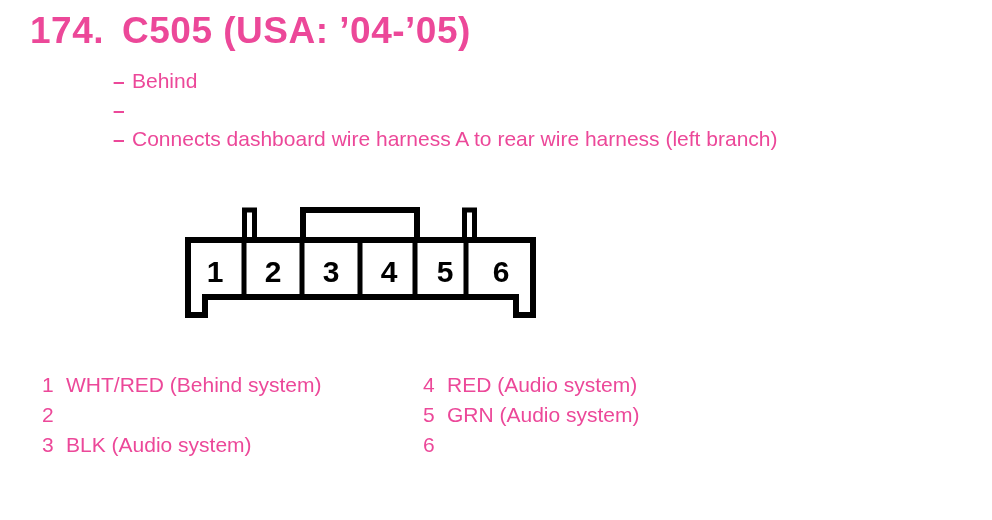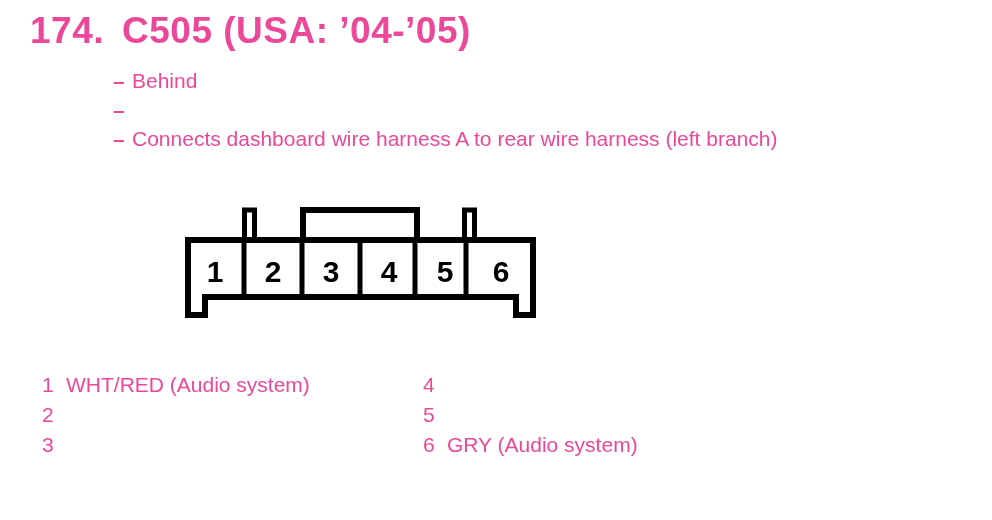--- a/index.html
+++ b/index.html
@@ -130,36 +130,38 @@
     <text x="273" y="282">2</text>
     <text x="331" y="282">3</text>
     <text x="389" y="282">4</text>
     <text x="445" y="282">5</text>
     <text x="501" y="282">6</text>
   </svg>
 
   <div id="pin-col-left" class="pin-col">
     <div class="pin-row">
       <span class="pin-no">1</span>
-      <span>WHT/RED (Audio system)</span>
+      <span>WHT/RED (Behind system)</span>
     </div>
     <div class="pin-row">
       <span class="pin-no">2</span>
     </div>
     <div class="pin-row">
       <span class="pin-no">3</span>
+      <span>BLK (Audio system)</span>
     </div>
   </div>
 
   <div id="pin-col-right" class="pin-col">
     <div class="pin-row">
       <span class="pin-no">4</span>
+      <span>RED (Audio system)</span>
     </div>
     <div class="pin-row">
       <span class="pin-no">5</span>
+      <span>GRN (Audio system)</span>
     </div>
     <div class="pin-row">
       <span class="pin-no">6</span>
-      <span>GRY (Audio system)</span>
     </div>
   </div>
 
 </div>
 
 </body></html>

